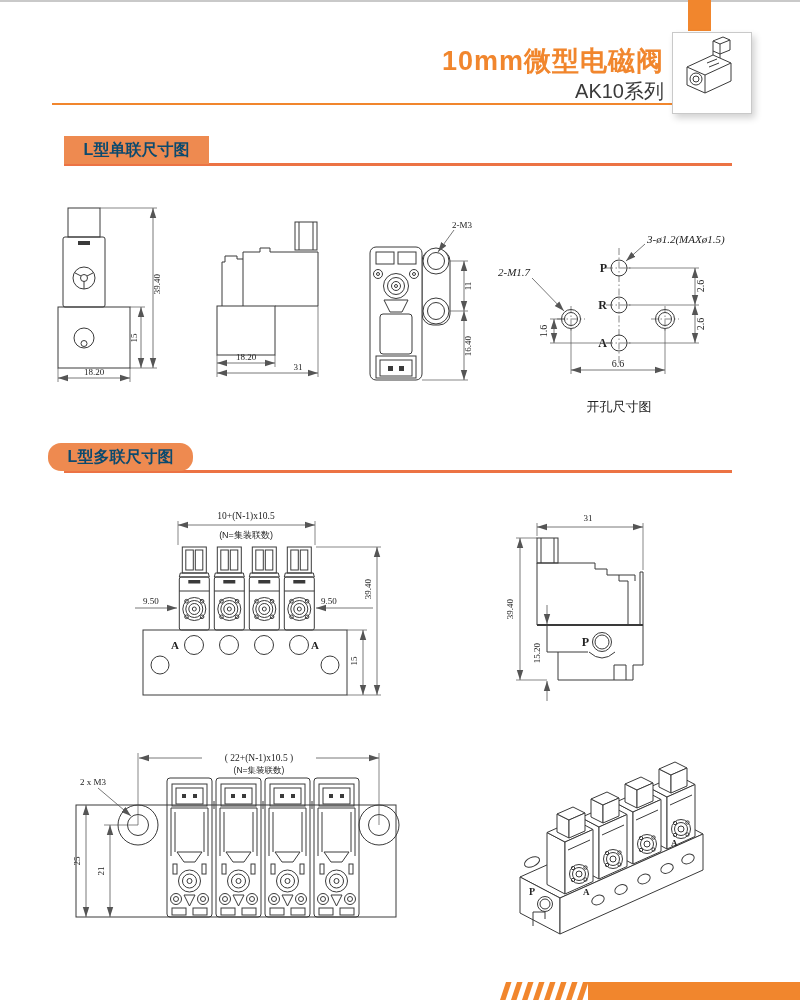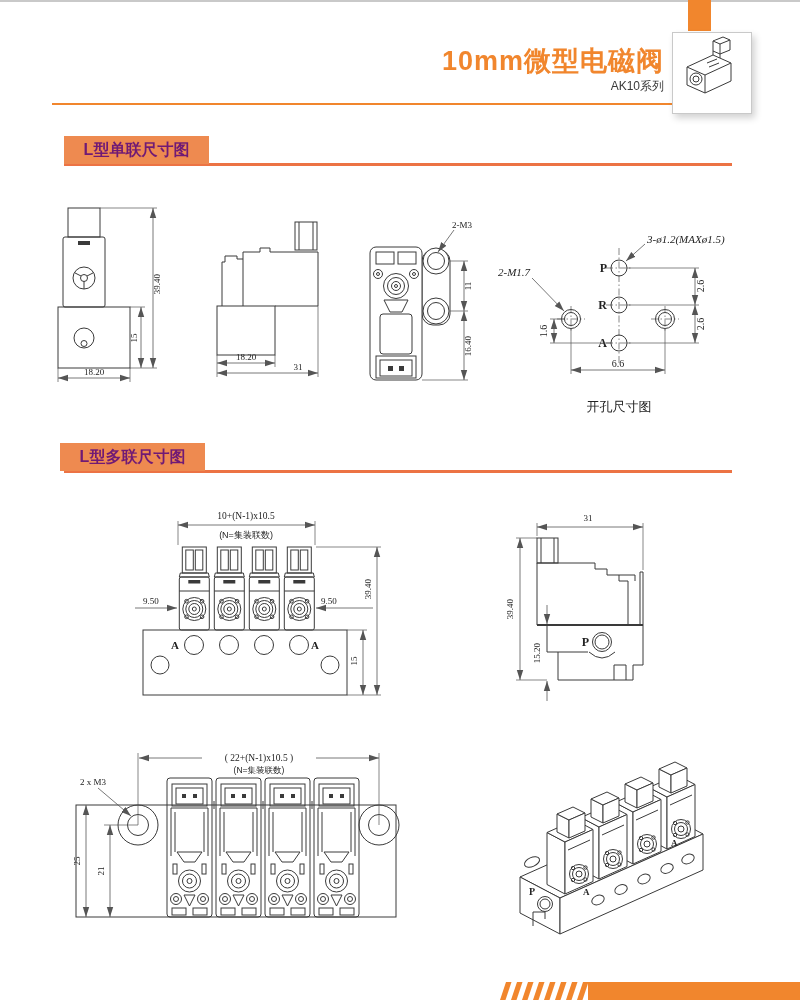--- a/index.html
+++ b/index.html
@@ -1,26 +1,26 @@
 <!DOCTYPE html>
 <html><head>
 <meta charset="utf-8">
 <style>
   html,body{margin:0;padding:0;background:#fff;}
   .page{position:relative;width:800px;height:1000px;background:#fff;overflow:hidden;
         font-family:"Liberation Sans",sans-serif;color:#333;padding-left:10px;}
   .topline{position:absolute;left:0;top:0;width:800px;height:2px;background:#c9c9c9;}
   .titles{position:absolute;left:260px;top:46px;width:404px;text-align:right;line-height:1.15;}
   .title{font-size:27px;font-weight:bold;color:#F1862D;letter-spacing:1px;}
-  .series{font-size:12px;color:#3a3a3a;margin-top:3px;}
+  .series{font-size:20px;color:#3a3a3a;margin-top:3px;}
   .header-rule{position:absolute;left:52px;top:103px;width:622px;height:2px;background:#F1862D;}
   .orange-tab{position:absolute;left:688px;top:0;width:23px;height:31px;background:#F1862D;}
   .product-box{position:absolute;left:672px;top:32px;width:78px;height:80px;background:#fff;
                border:1px solid #c9c9c9;box-shadow:3px 4px 7px rgba(0,0,0,.18);z-index:3;}
-  .badge{position:absolute;width:145px;height:28px;background:#EE8A50;color:#701a75;
+  .badge{position:absolute;width:145px;height:28px;background:#EE8A50;color:#0c4a6e;
          font-size:16px;font-weight:bold;text-align:center;line-height:28px;z-index:2;}
   .sec-rule{position:absolute;height:3px;background:#EC7344;}
   .drawing{position:absolute;}
   svg text{fill:#222;}
   .ol{fill:none;stroke:#3a3a3a;stroke-width:1;stroke-linejoin:miter;}
   .olw{fill:#fff;stroke:#3a3a3a;stroke-width:1;stroke-linejoin:miter;}
   .thick{stroke-width:2;}
   .fillgray{fill:#3a3a3a;stroke:none;}
   .dim{fill:none;stroke:#555;stroke-width:0.8;}
   .ext{fill:none;stroke:#555;stroke-width:0.7;}
@@ -187,21 +187,21 @@
       <path class="dim" marker-start="url(#mD)" marker-end="url(#mD)" d="M205,46 V83"></path>
       <path class="dim" marker-start="url(#mD)" marker-end="url(#mD)" d="M205,83 V121"></path>
       <text class="dimtxt" x="128" y="145" text-anchor="middle" style="font-size:10px">6.6</text>
       <text class="dimtxt" transform="translate(57,109) rotate(-90)" text-anchor="middle" style="font-size:10px">1.6</text>
       <text class="dimtxt" transform="translate(214,64) rotate(-90)" text-anchor="middle" style="font-size:10px">2.6</text>
       <text class="dimtxt" transform="translate(214,102) rotate(-90)" text-anchor="middle" style="font-size:10px">2.6</text>
     </g>
     <text class="cjk" x="129" y="189" text-anchor="middle" style="font-size:13px;fill:#222">开孔尺寸图</text>
   </svg>
 
-  <div class="badge" style="left:60px;top:443px;">L型多联尺寸图</div>
+  <div class="badge" style="left:48px;top:443px;border-radius:13px;">L型多联尺寸图</div>
   <div class="sec-rule" style="left:64px;top:470px;width:668px;"></div>
 
   <svg class="drawing" style="left:135px;top:505px;" width="260" height="195" viewBox="0 0 260 195">
     <defs>
       <marker id="mE" markerWidth="10" markerHeight="8" refX="10" refY="4" orient="auto-start-reverse" markerUnits="userSpaceOnUse">
           <path d="M0,0.8 L10,4 L0,7.2 Z" fill="#555"></path>
         </marker>
       <g id="vFront">
         <rect class="ol" x="4" y="0" width="24" height="26"></rect>
         <rect class="ol" x="7.5" y="3" width="7.5" height="20"></rect>

